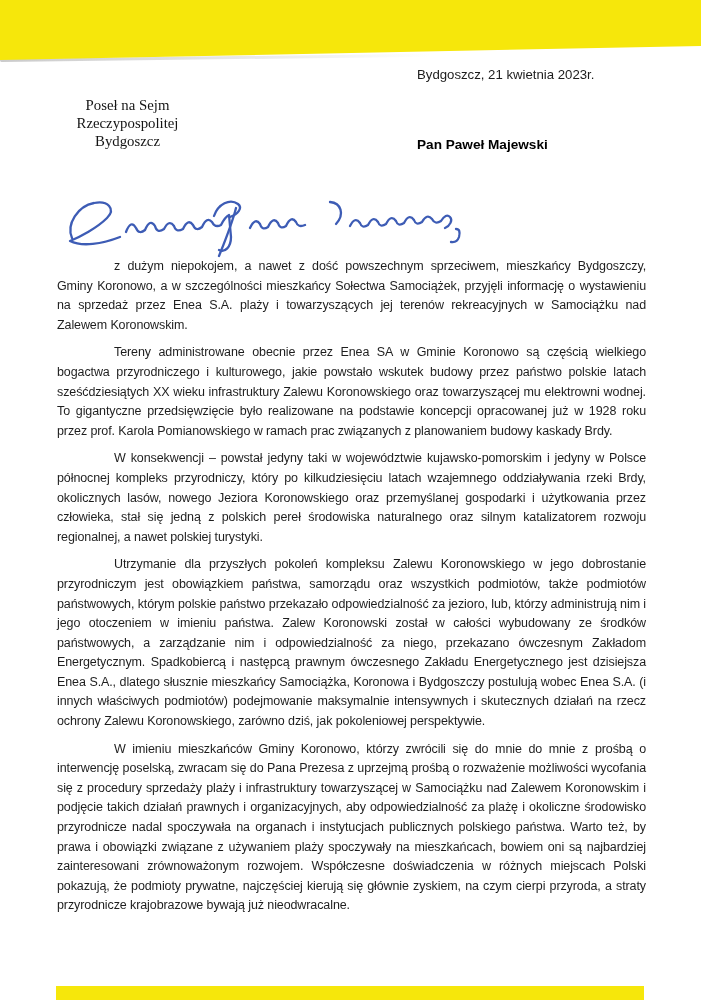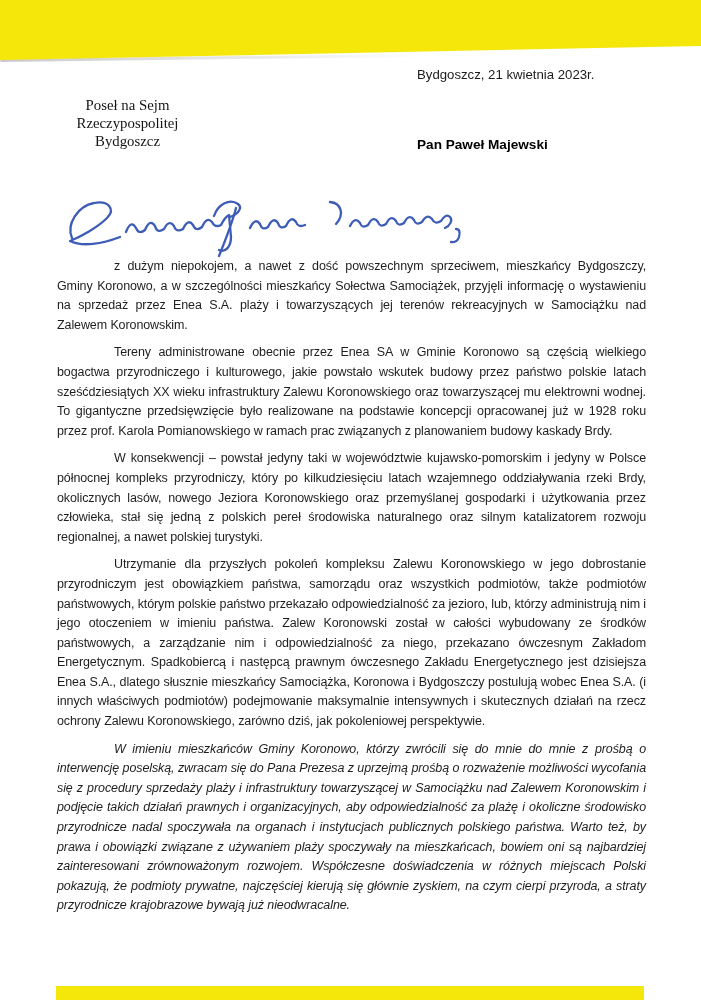--- a/index.html
+++ b/index.html
@@ -42,21 +42,21 @@
     position:absolute;top:196px;left:64px;width:424px;height:66px;z-index:2;
   }
   .handwriting path{fill:none;stroke:#3d5cb5;stroke-width:2.3;
     stroke-linecap:round;stroke-linejoin:round;}
   .body{
     position:absolute;top:251px;left:57px;width:589px;
     font-size:12.5px;line-height:19.6px;letter-spacing:-0.1px;
     text-align:justify;color:#1e1e1e;margin-top:6px;
   }
   .para{margin:0 0 8px 0;text-indent:57px;}
-  .para:last-child{margin-bottom:0;font-style:italic;}
+  .para:last-child{margin-bottom:0;}
   .u{}
   .footer-bar{
     position:absolute;bottom:0;left:56px;width:588px;height:14px;
     background:#f6e70b;
   }
 </style>
 </head>
 <body>
 
 <div class="page">

